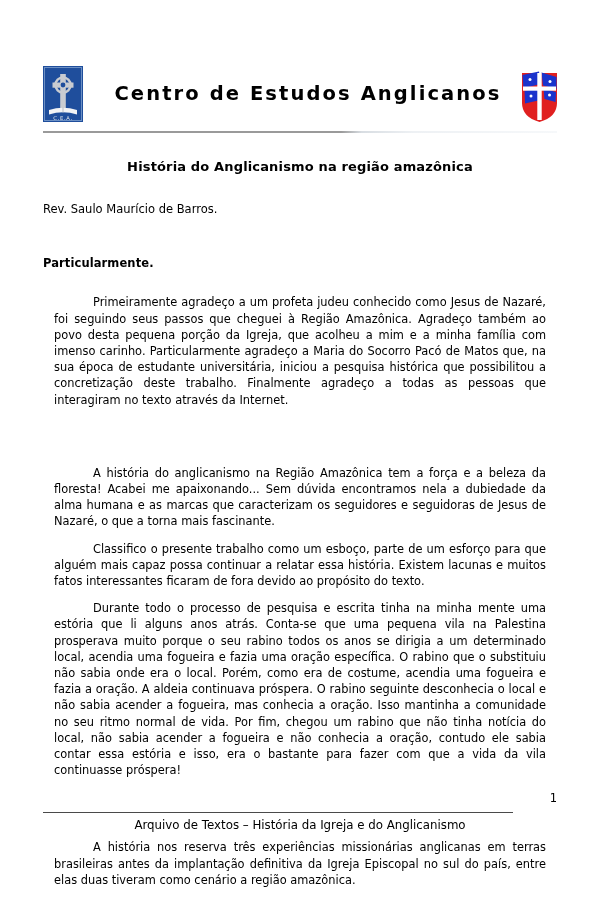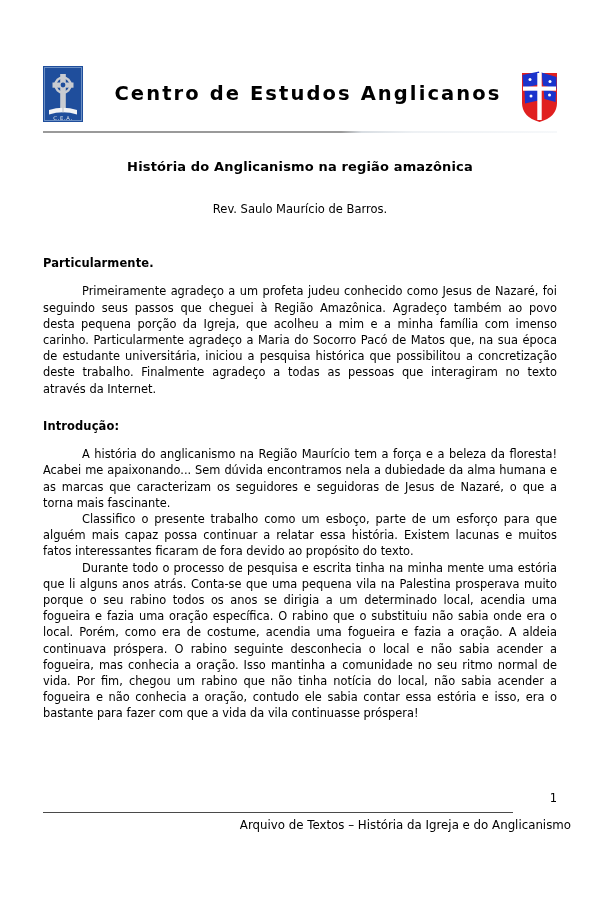--- a/index.html
+++ b/index.html
@@ -87,21 +87,21 @@
     font-size: 13px;
     font-weight: bold;
     letter-spacing: 0.15px;
   }
 
   .byline {
     position: absolute;
     left: 43px;
     top: 202px;
     width: 514px;
-    text-align: center;
+    text-align: left;
     font-size: 11.5px;
     font-weight: normal;
   }
 
   
   .content {
     position: absolute;
     left: 43px;
     top: 256px;
     width: 514px;
@@ -109,21 +109,21 @@
 
   h2.section {
     margin: 0;
     font-size: 11.5px;
     font-weight: bold;
     letter-spacing: 0.1px;
     line-height: 1.25;
   }
 
   p.para {
-    margin: 0;
+    margin: 11px;
     font-size: 11.4px;
     line-height: 16.2px;
     text-align: justify;
     text-indent: 39px;
     -webkit-hyphens: none;
     hyphens: none;
   }
 
   .gap-after-heading { height: 13px; }
   .gap-section       { height: 22px; }
@@ -143,24 +143,24 @@
     position: absolute;
     left: 43px;
     top: 812px;
     width: 470px;
     height: 1px;
     background: #4a4a4a;
   }
 
   .footer-text {
     position: absolute;
-    left: 57px;
+    left: 43px;
     top: 818px;
     width: 514px;
-    text-align: right;
+    text-align: center;
     font-size: 11.8px;
   }
 </style>
 </head>
 <body>
 
 <div class="page">
 
   <div class="masthead">
 
@@ -210,29 +210,29 @@
   <div class="byline">Rev. Saulo Maurício de Barros.</div>
 
   <div class="content">
 
     <h2 class="section">Particularmente.</h2>
     <div class="gap-after-heading"></div>
     <p class="para">Primeiramente agradeço a um profeta judeu conhecido como Jesus de Nazaré, foi seguindo seus passos que cheguei à Região Amazônica. Agradeço também ao povo desta pequena porção da Igreja, que acolheu a mim e a minha família com imenso carinho. Particularmente agradeço a Maria do Socorro Pacó de Matos que, na sua época de estudante universitária, iniciou a pesquisa histórica que possibilitou a concretização deste trabalho. Finalmente agradeço a todas as pessoas que interagiram no texto através da Internet.</p>
 
     <div class="gap-section"></div>
 
-    <h2 class="section">Introdução:</h2>
     <div class="gap-after-heading"></div>
-    <p class="para">A história do anglicanismo na Região Maurício tem a força e a beleza da floresta! Acabei me apaixonando... Sem dúvida encontramos nela a dubiedade da alma humana e as marcas que caracterizam os seguidores e seguidoras de Jesus de Nazaré, o que a torna mais fascinante.</p>
+    <p class="para">A história do anglicanismo na Região Amazônica tem a força e a beleza da floresta! Acabei me apaixonando... Sem dúvida encontramos nela a dubiedade da alma humana e as marcas que caracterizam os seguidores e seguidoras de Jesus de Nazaré, o que a torna mais fascinante.</p>
     <p class="para">Classifico o presente trabalho como um esboço, parte de um esforço para que alguém mais capaz possa continuar a relatar essa história. Existem lacunas e muitos fatos interessantes ficaram de fora devido ao propósito do texto.</p>
     <p class="para">Durante todo o processo de pesquisa e escrita tinha na minha mente uma estória que li alguns anos atrás. Conta-se que uma pequena vila na Palestina prosperava muito porque o seu rabino todos os anos se dirigia a um determinado local, acendia uma fogueira e fazia uma oração específica. O rabino que o substituiu não sabia onde era o local. Porém, como era de costume, acendia uma fogueira e fazia a oração. A aldeia continuava próspera. O rabino seguinte desconhecia o local e não sabia acender a fogueira, mas conhecia a oração. Isso mantinha a comunidade no seu ritmo normal de vida. Por fim, chegou um rabino que não tinha notícia do local, não sabia acender a fogueira e não conhecia a oração, contudo ele sabia contar essa estória e isso, era o bastante para fazer com que a vida da vila continuasse próspera!</p>
 
     <div class="gap-section-lg"></div>
 
     <div class="gap-after-heading"></div>
+    <p class="para">A história nos reserva três experiências missionárias anglicanas em terras brasileiras antes da implantação definitiva da Igreja Episcopal no sul do país, entre elas duas tiveram como cenário a região amazônica.</p>
   </div>
 
   <div class="page-number">1</div>
 
   <div class="footer-rule"></div>
 
   <div class="footer-text">Arquivo de Textos – História da Igreja e do Anglicanismo</div>
 
 </div>
 

